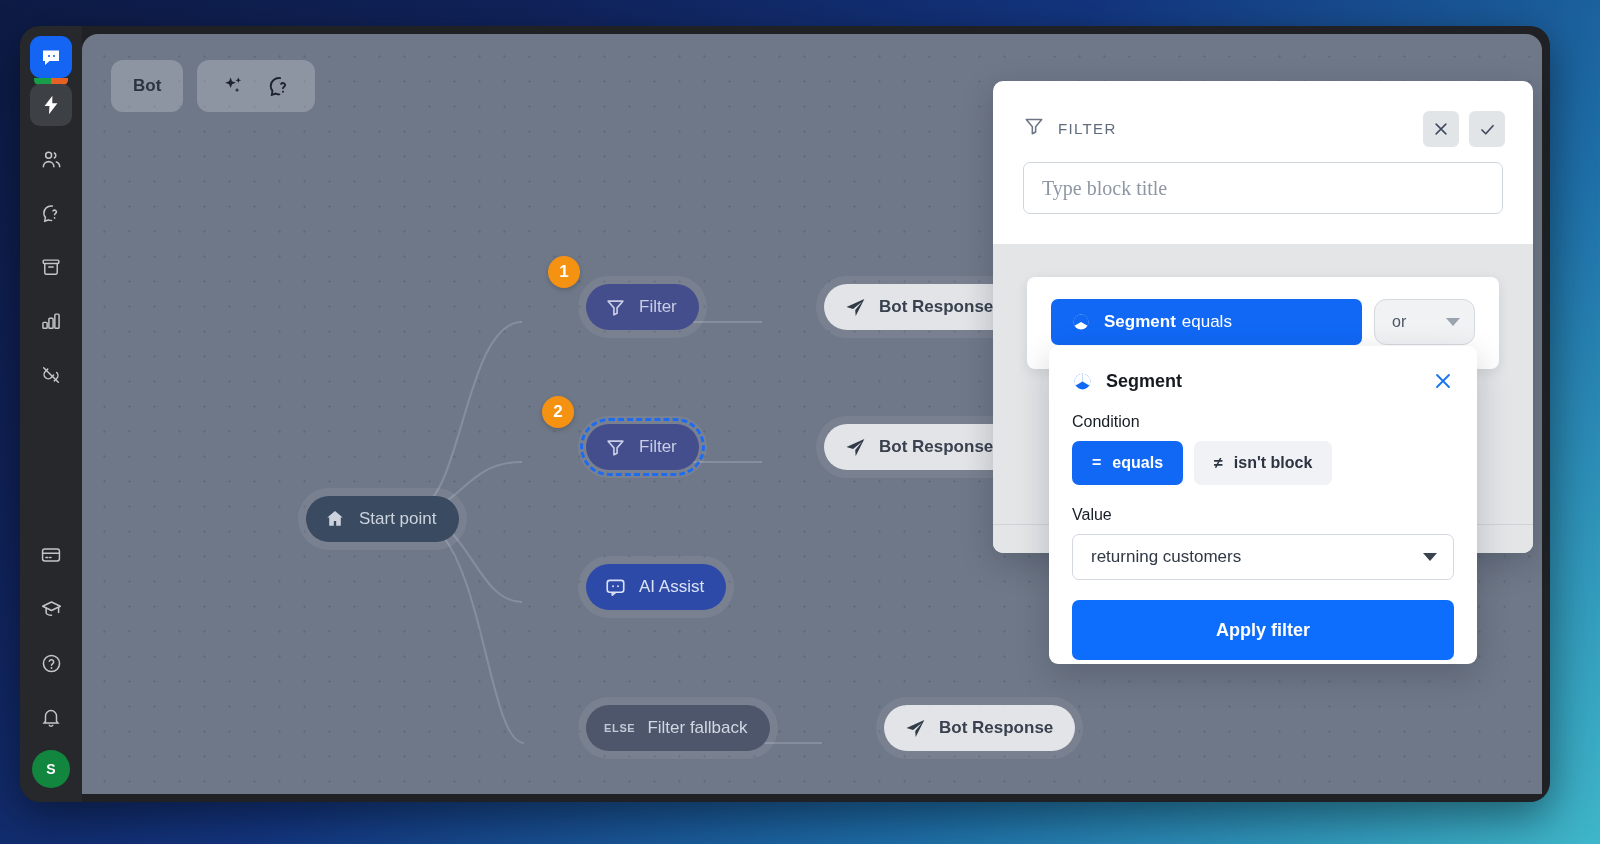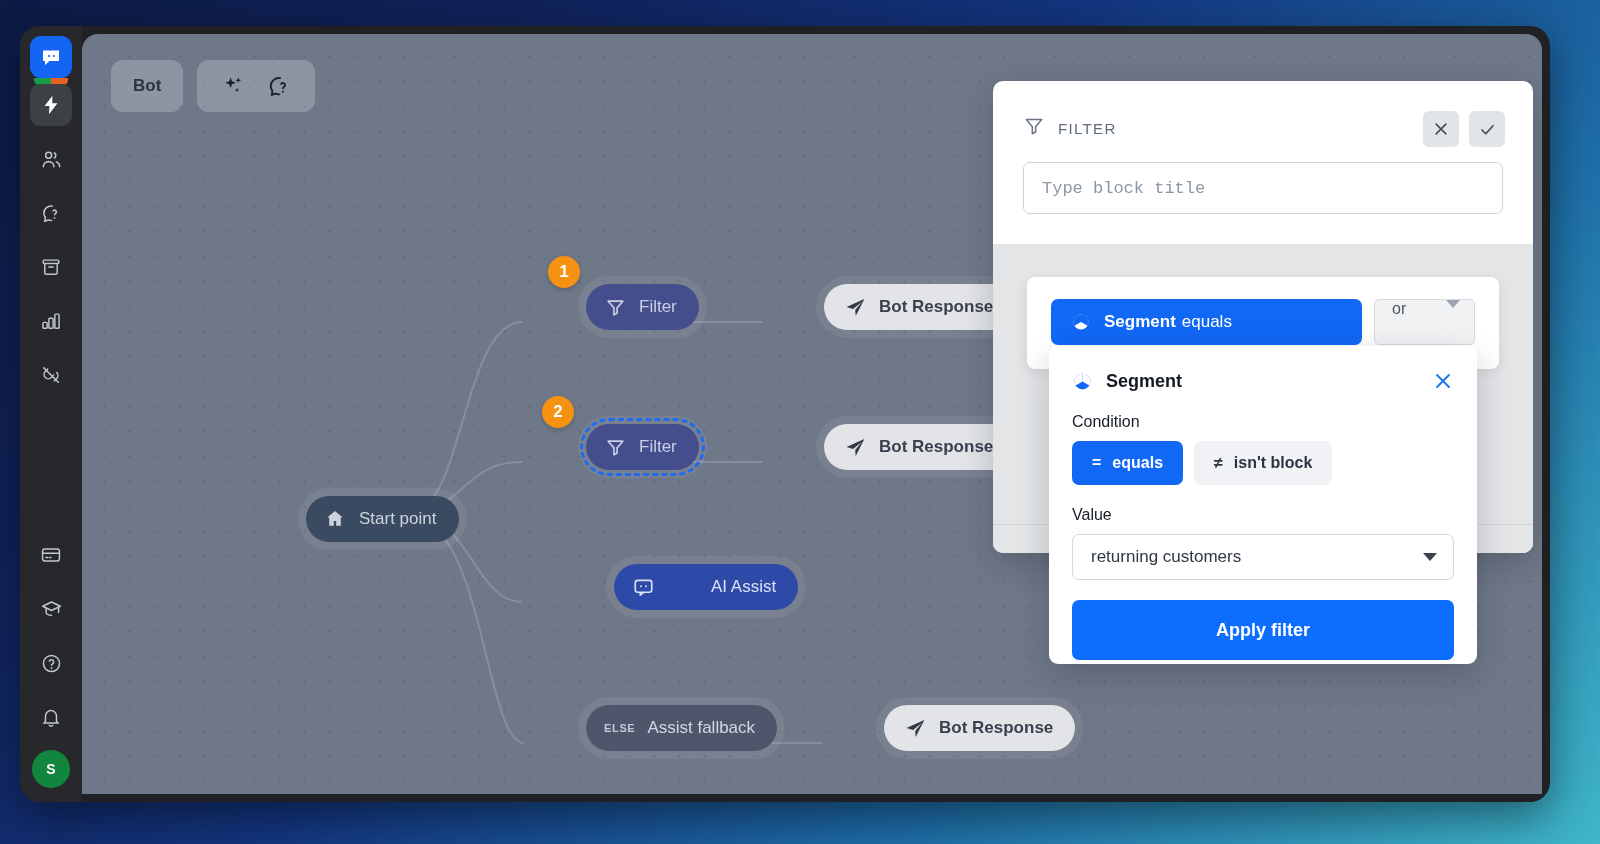--- a/index.html
+++ b/index.html
@@ -148,22 +148,22 @@
   .fp-act {
     width: 36px; height: 36px; border-radius: 6px;
     background:#e2e5e8; color:#3f4a5c;
     display:flex;align-items:center;justify-content:center; cursor:pointer;
   }
   #block-title-input {
     margin: 21px 0 0 0;
     width: 100%; height: 52px;
     border: 1px solid #cfd5dc; border-radius: 7px;
     background:#fff; padding: 0 18px;
-    font-size: 17px; color:#2c3544;
-    font-family: Liberation Mono, monospace;
+    font-size: 20px; color:#2c3544;
+    font-family: Liberation Serif, serif;
   }
   #block-title-input::placeholder { color:#8d97a4; }
   #fp-body {
     position:absolute; left:0; right:0; top: 163px; bottom:0;
     background:#e3e5e7;
     padding: 33px 34px 0 34px;
   }
   #fp-divider { position:absolute; left:0; right:0; top: 280px; height:1px; background:#d0d3d6; }
   #cond-card {
     background:#fff; border-radius: 8px;
@@ -174,23 +174,23 @@
   #segment-chip {
     flex: 1 1 auto; height: 46px; border-radius: 7px;
     background:#1168f5; color:#fff;
     display:flex; align-items:center; padding: 0 20px;
     font-size:17px; cursor:pointer;
   }
   #segment-chip .chip-ico { margin-right: 13px; display:flex; align-items:center; }
   .chip-strong { font-weight:700; margin-right: 6px; }
   .chip-light { font-weight:400; }
   #or-select {
-    width: 101px; height: 46px; border-radius:5px;
+    width: 101px; height: 46px; border-radius:12px;
     border:1px solid #d6dade; background:#f0f2f4;
-    display:flex; align-items:flex-start; justify-content:space-between;
+    display:flex; align-items:center; justify-content:space-between;
     padding: 0 14px 0 17px; font-size:16px; color:#4b5563; cursor:pointer;
   }
   .caret { width:0;height:0;border-left:7px solid transparent;border-right:7px solid transparent;border-top:8px solid #9aa3ae; }
 
   
   #segment-popover {
     position:absolute;
     left: 1029px; top: 320px;
     width: 428px; height: 318px;
     background:#fff; border-radius: 9px;
@@ -392,35 +392,35 @@
 
     <div class="node node-resp" style="left:742px; top:390px;">
       <span class="n-ico">
         <svg width="23" height="23" viewBox="0 0 24 24" fill="currentColor">
             <path d="M21.2 3.1 2.6 11.4l6.9 2.1 9.3-7.4-7.1 8.6.5 6.2z"></path>
           </svg>
       </span>
       <span>Bot Response</span>
     </div>
 
-    <div class="node node-ai" style="left:532px; top:530px;gap:44px;">
+    <div class="node node-ai" style="left:504px; top:530px;">
       <span class="n-ico">
         <svg width="23" height="23" viewBox="0 0 24 24" fill="none" stroke="currentColor" stroke-width="1.7" stroke-linejoin="round">
           <rect x="3.4" y="4.6" width="17.2" height="12.4" rx="2.6"></rect>
             <path d="M8.6 17v3l3.6-3"></path>
           <circle cx="9.4" cy="10.7" r="1" fill="currentColor" stroke="none"></circle>
             <circle cx="14.6" cy="10.7" r="1" fill="currentColor" stroke="none"></circle>
         </svg>
       </span>
       <span>AI Assist</span>
     </div>
 
     <div class="node node-fallback" style="left:504px; top:671px;">
       <span class="else-tag">ELSE</span>
-      <span>Assist fallback</span>
+      <span>Filter fallback</span>
     </div>
 
     <div class="node node-resp" style="left:802px; top:671px;">
       <span class="n-ico">
         <svg width="23" height="23" viewBox="0 0 24 24" fill="currentColor">
             <path d="M21.2 3.1 2.6 11.4l6.9 2.1 9.3-7.4-7.1 8.6.5 6.2z"></path>
           </svg>
       </span>
       <span>Bot Response</span>
     </div>

